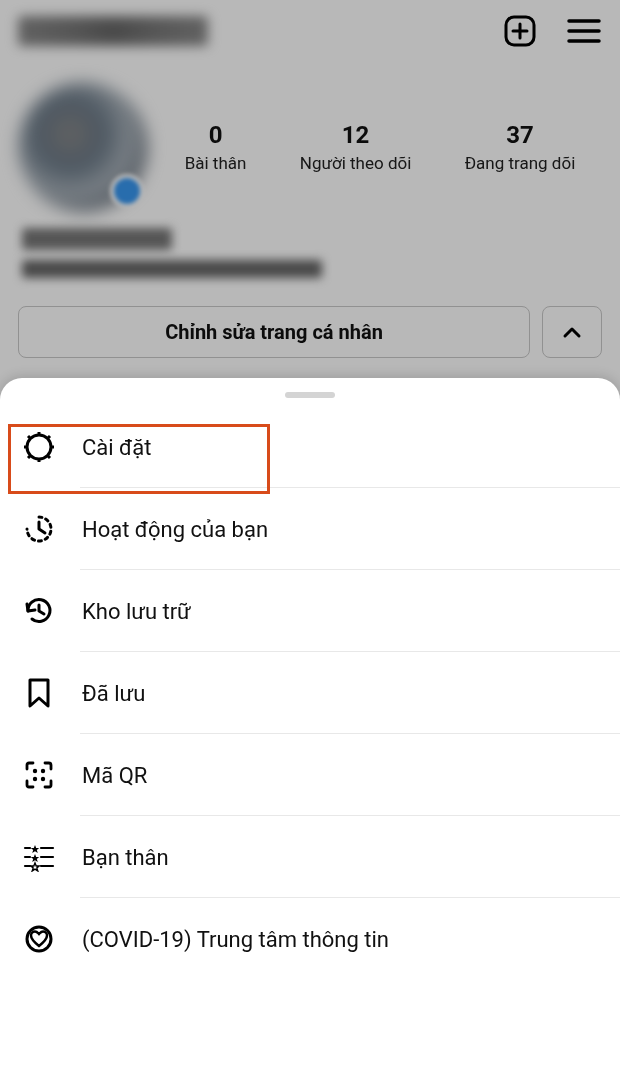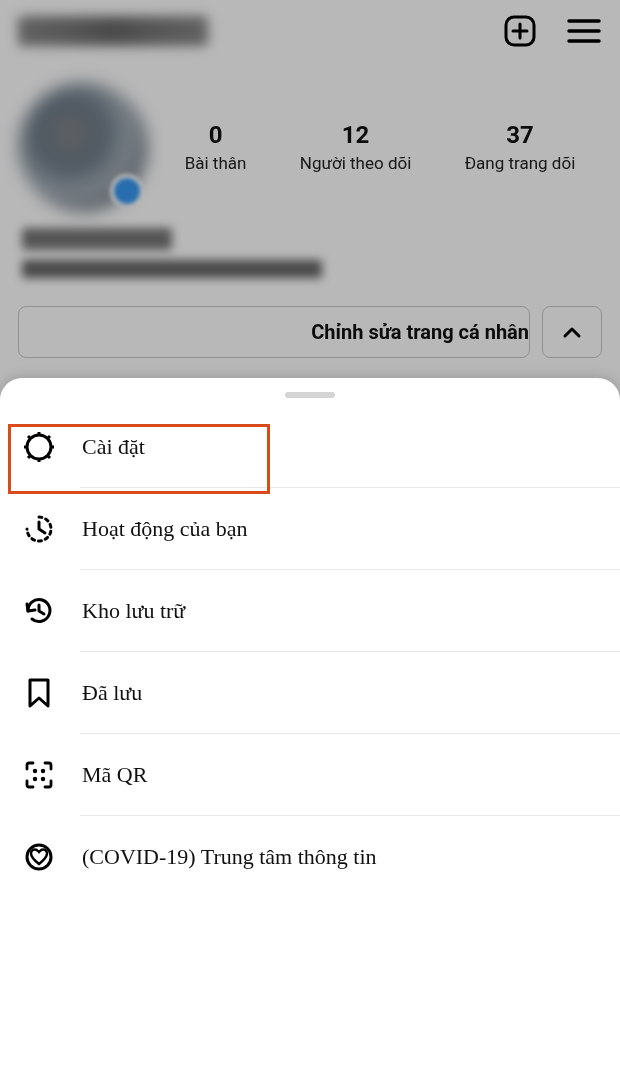--- a/index.html
+++ b/index.html
@@ -61,41 +61,40 @@
   }
 
   .buttons-row {
     display: flex; gap: 12px;
     padding: 24px 18px 0 18px;
   }
   .edit-btn {
     flex: 1;
     border: 1.5px solid #c9c9c9; border-radius: 8px;
     height: 52px;
-    display: flex; align-items: center; justify-content: flex-end;
+    display: flex; align-items: center; justify-content: center;
     font-size: 20px; font-weight: 700; color: #111;
     background: #fff;
   }
   .more-btn {
     width: 60px; height: 52px;
     border: 1.5px solid #c9c9c9; border-radius: 8px;
     display: flex; align-items: center; justify-content: center;
     background: #fff;
   }
 
   
   .sheet {
     position: absolute; left: 0; right: 0; bottom: 0;
     height: 690px;
     background: #fff;
     border-top-left-radius: 22px;
     border-top-right-radius: 22px;
     box-shadow: 0 -2px 12px rgba(0,0,0,0.15);
     padding-top: 14px;
-    font-family: Liberation Serif, serif;
   }
   .grabber {
     width: 50px; height: 6px; border-radius: 3px;
     background: #d4d4d4;
     margin: 0 auto 8px auto;
   }
   .menu-item {
     display: flex; align-items: center;
     height: 82px;
     padding: 0 22px;
@@ -250,20 +249,39 @@
           <circle cx="11" cy="11" r="2.2" fill="#000"></circle>
           <circle cx="19" cy="11" r="2.2" fill="#000"></circle>
           <circle cx="11" cy="19" r="2.2" fill="#000"></circle>
           <circle cx="19" cy="19" r="2.2" fill="#000"></circle>
         </svg>
       </div>
       <span class="label">Mã QR</span>
       <div class="menu-sep"></div>
     </div>
 
+    <div class="menu-item">
+      <div class="icon">
+        <svg width="32" height="30" viewBox="0 0 32 30">
+          <g stroke="#000" stroke-width="2.2" stroke-linecap="round">
+            <line x1="2" y1="6" x2="7" y2="6"></line>
+              <line x1="2" y1="15" x2="7" y2="15"></line>
+              <line x1="2" y1="24" x2="7" y2="24"></line>
+            <line x1="18" y1="6" x2="30" y2="6"></line>
+              <line x1="18" y1="15" x2="30" y2="15"></line>
+              <line x1="18" y1="24" x2="30" y2="24"></line>
+          </g>
+          <polygon points="12,3 13.2,6 16.2,6 13.8,8 14.8,11 12,9.2 9.2,11 10.2,8 7.8,6 10.8,6" fill="#000"></polygon>
+          <polygon points="12,12 13.2,15 16.2,15 13.8,17 14.8,20 12,18.2 9.2,20 10.2,17 7.8,15 10.8,15" fill="#000"></polygon>
+          <polygon points="12,21 13.2,24 16.2,24 13.8,26 14.8,29 12,27.2 9.2,29 10.2,26 7.8,24 10.8,24" fill="none" stroke="#000" stroke-width="1.4"></polygon>
+        </svg>
+      </div>
+      <span class="label">Bạn thân</span>
+      <div class="menu-sep"></div>
+    </div>
 
     <div class="menu-item">
       <div class="icon">
         <svg width="32" height="32" viewBox="0 0 32 32">
           <circle cx="16" cy="16" r="12" fill="none" stroke="#000" stroke-width="3"></circle>
           <path d="M16 23 C11 19 8 16 8 12.5 C8 10 10 8.5 12 8.5 C14 8.5 15 10 16 11 C17 10 18 8.5 20 8.5 C22 8.5 24 10 24 12.5 C24 16 21 19 16 23 Z" fill="none" stroke="#000" stroke-width="2.5"></path>
         </svg>
       </div>
       <span class="label">(COVID-19) Trung tâm thông tin</span>
     </div>

